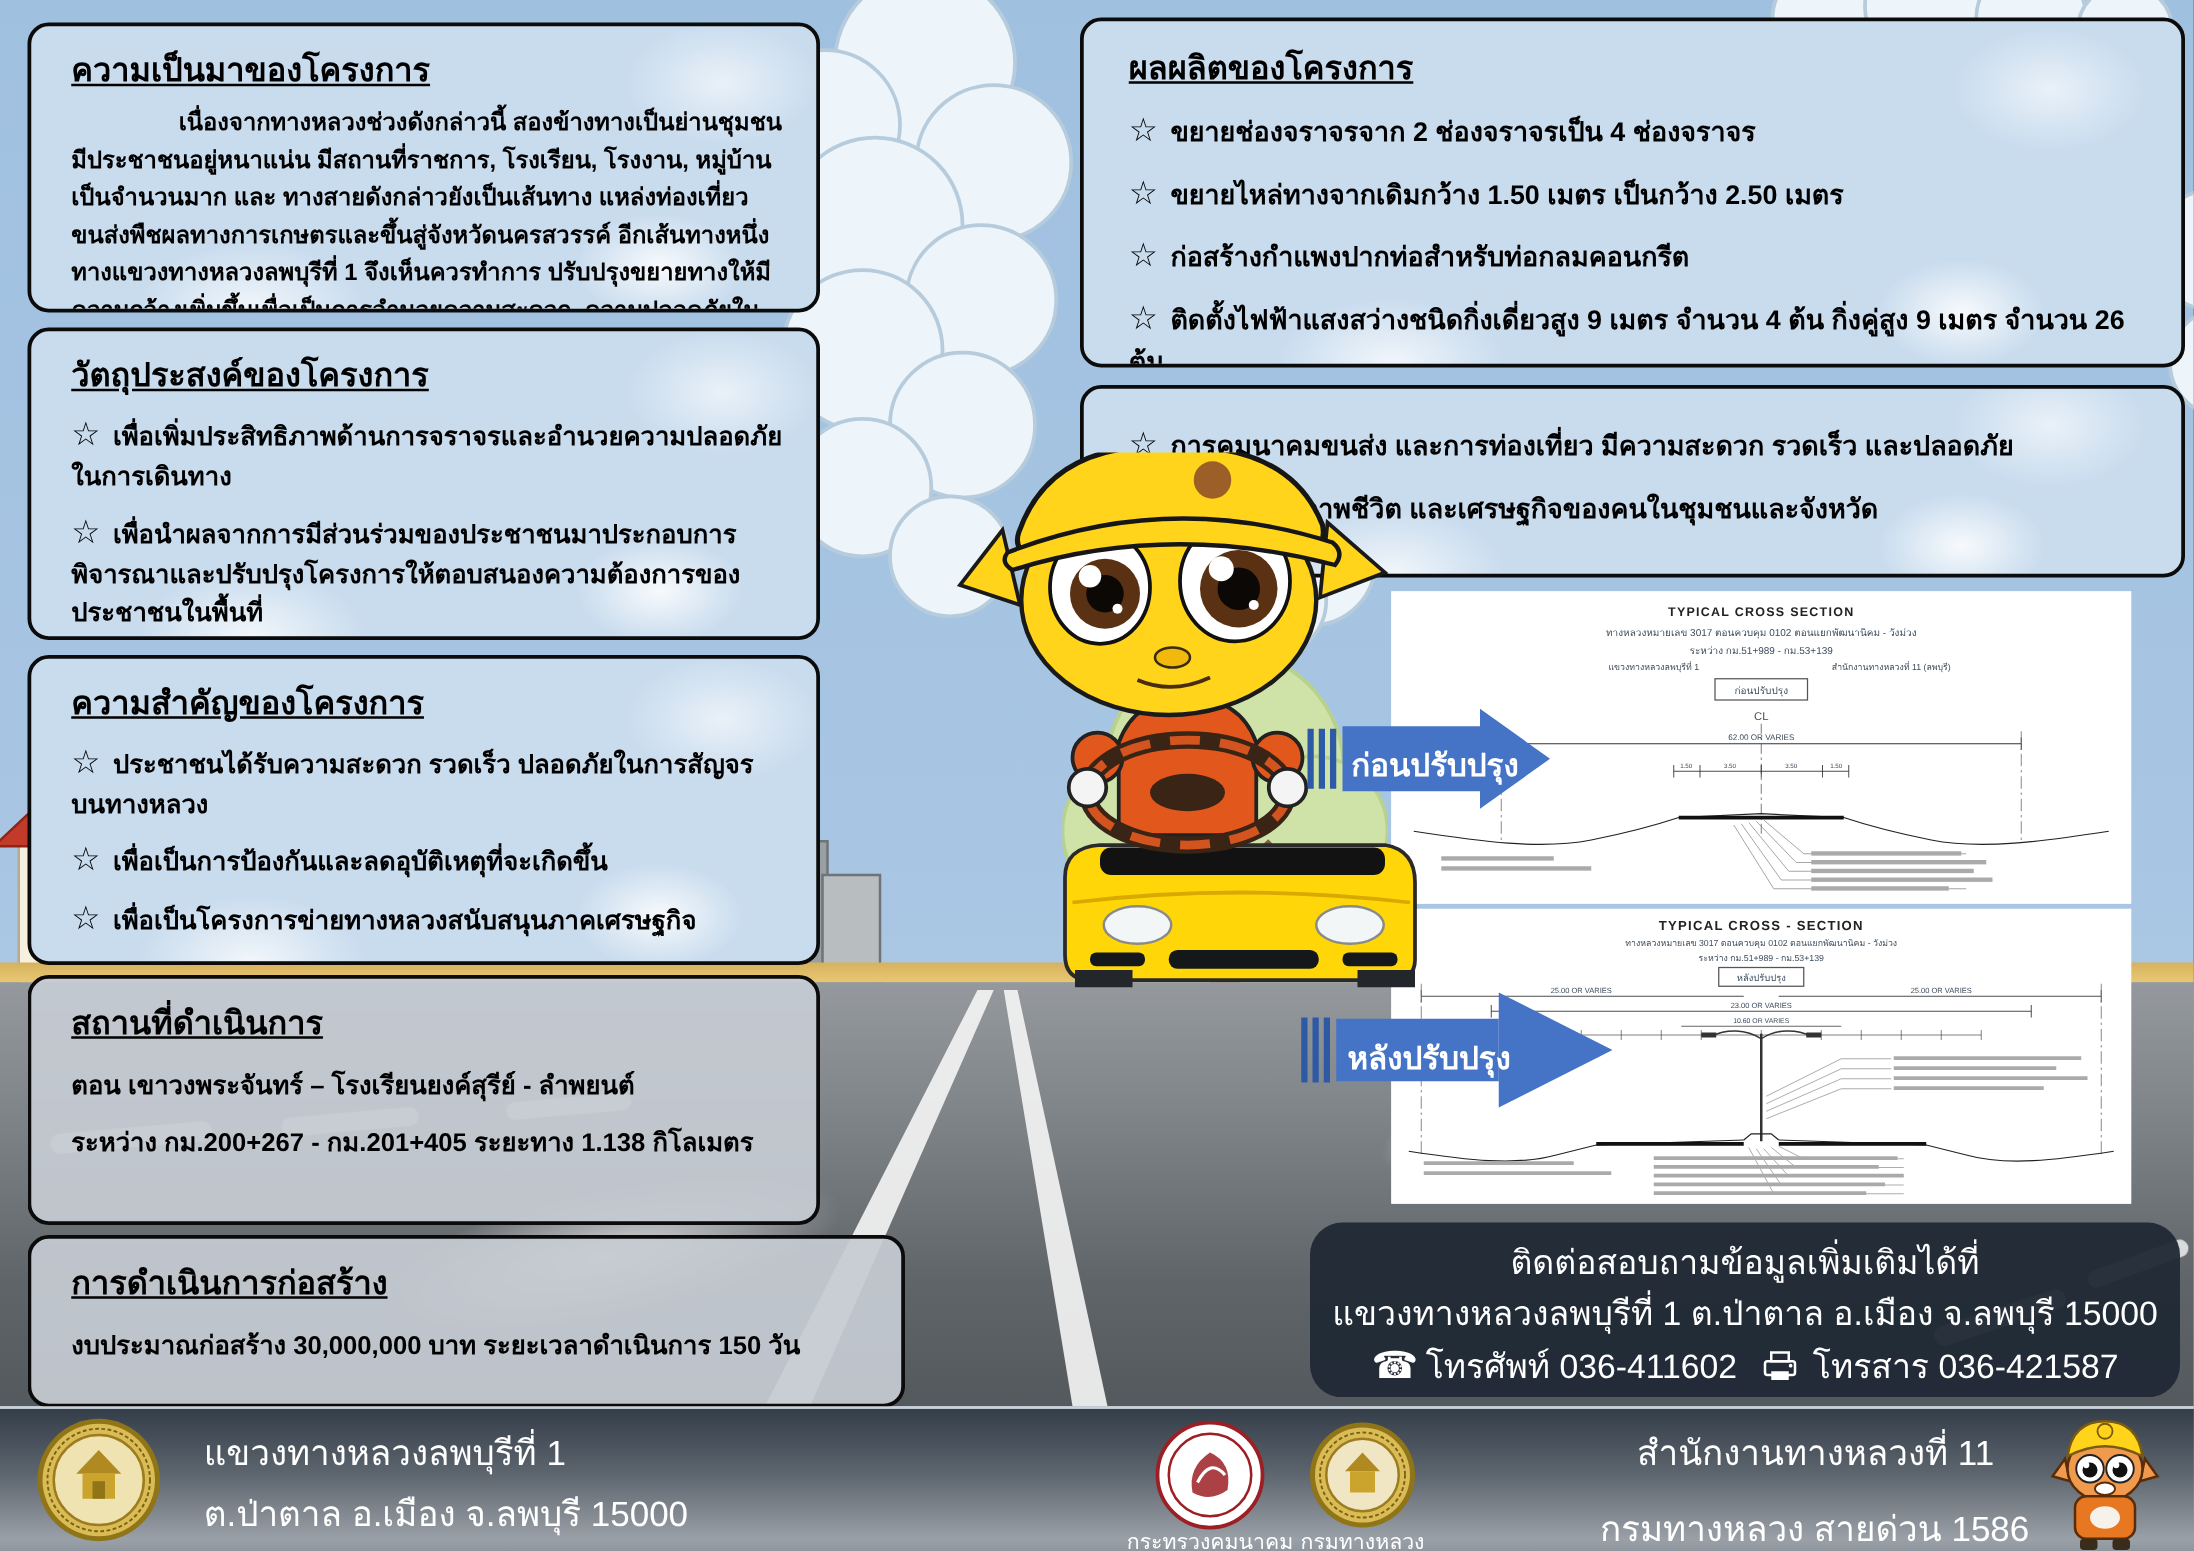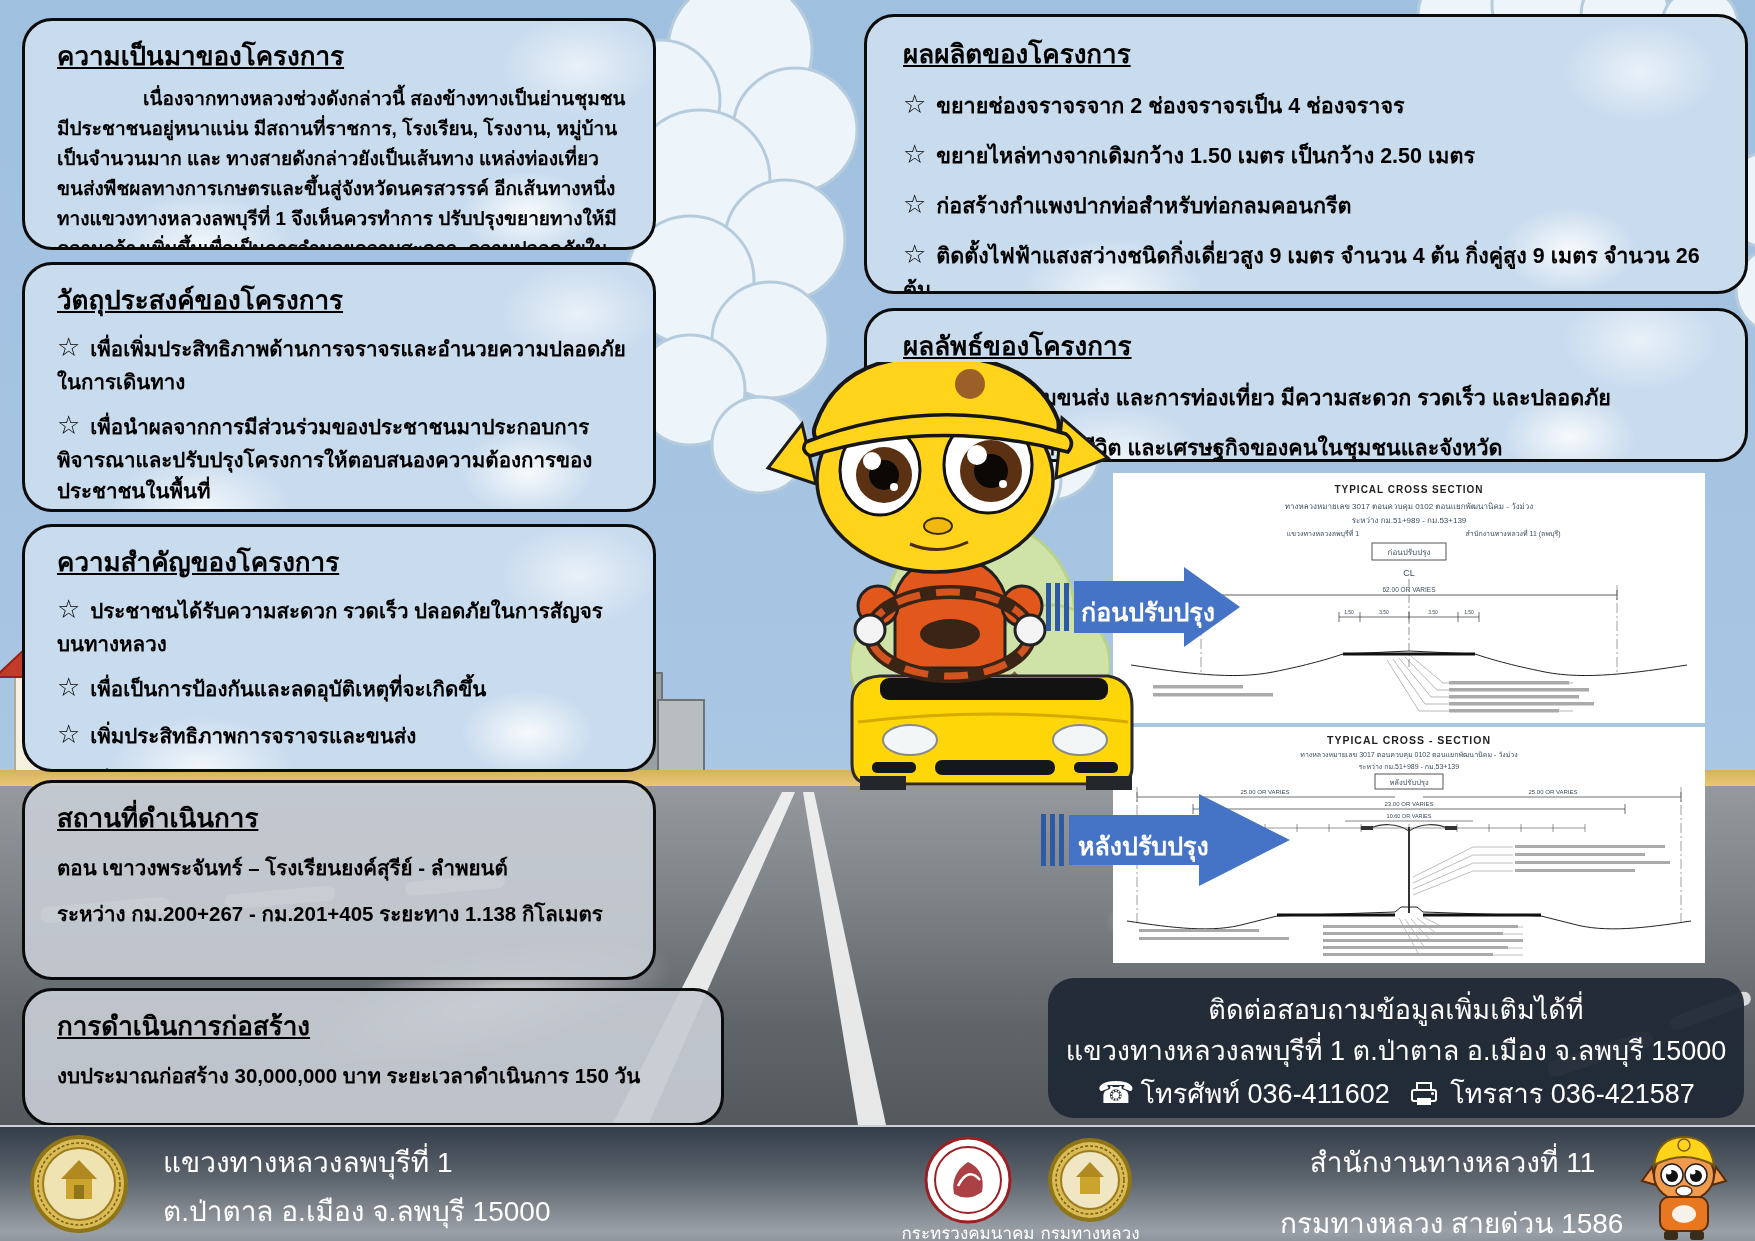--- a/index.html
+++ b/index.html
@@ -17,21 +17,21 @@
 
   
   .road-strip{position:absolute;left:0;top:770;width:1755px;height:16px;z-index:3;
     background:linear-gradient(180deg,#d7b15e,#e8c873);border-bottom:2px solid #8a8d90;top:770px;}
   .road{position:absolute;left:0;top:786px;width:1755px;height:339px;z-index:3;
     background:linear-gradient(180deg,#95999d 0%,#80858a 30%,#60656a 70%,#54595d 100%);}
   .road-marks{position:absolute;left:0;top:778px;width:1755px;height:347px;z-index:4;}
   .streak{position:absolute;z-index:5;pointer-events:none;}
 
   
-  .box{position:absolute;z-index:10;box-sizing:border-box;border:3px solid #0b0b0b;border-radius:30px;
+  .box{position:absolute;z-index:10;box-sizing:border-box;border:3px solid #0b0b0b;border-radius:17px;
     padding:14px 26px 8px 32px;overflow:hidden;color:#000;}
   .box.blue{background-color:#c9dcee;
     background-image:radial-gradient(95px 60px at 80% 85%,rgba(255,255,255,.85),rgba(255,255,255,0) 70%),
       radial-gradient(130px 75px at 28% 100%,rgba(255,255,255,.75),rgba(255,255,255,0) 70%),
       radial-gradient(110px 70px at 88% 20%,rgba(255,255,255,.6),rgba(255,255,255,0) 70%);}
   .box.gray{background-color:rgba(198,203,211,.93);}
   .box h2{margin:0 0 8px 0;font-size:26px;font-weight:bold;text-decoration:underline;}
   .box .para{margin:2px 0 0 0;font-size:19px;font-weight:bold;line-height:1.58;text-indent:86px;}
   .bullet{font-size:20.5px;font-weight:bold;line-height:1.5;margin:8px 0;}
   .bullet .star{font-size:26px;margin-right:10px;}
@@ -162,21 +162,20 @@
   </section>
 
   <section class="box blue" id="box-importance" style="left:22px;top:524px;width:634px;height:248px">
     <h2>ความสำคัญของโครงการ</h2>
     <div>
 
         <div class="bullet"><span class="star">☆</span><span>ประชาชนได้รับความสะดวก รวดเร็ว ปลอดภัยในการสัญจรบนทางหลวง</span></div>
 
         <div class="bullet"><span class="star">☆</span><span>เพื่อเป็นการป้องกันและลดอุบัติเหตุที่จะเกิดขึ้น</span></div>
 
-        <div class="bullet"><span class="star">☆</span><span>เพิ่มประสิทธิภาพการจราจรและขนส่ง</span></div>
 
         <div class="bullet"><span class="star">☆</span><span>เพื่อเป็นโครงการข่ายทางหลวงสนับสนุนภาคเศรษฐกิจ</span></div>
 
       </div>
   </section>
 
   <section class="box gray" id="box-location" style="left:22px;top:780px;width:634px;height:200px">
     <h2>สถานที่ดำเนินการ</h2>
     <div>
 
@@ -202,21 +201,20 @@
         <div class="bullet"><span class="star">☆</span><span>ขยายไหล่ทางจากเดิมกว้าง 1.50 เมตร เป็นกว้าง 2.50 เมตร</span></div>
 
         <div class="bullet"><span class="star">☆</span><span>ก่อสร้างกำแพงปากท่อสำหรับท่อกลมคอนกรีต</span></div>
 
         <div class="bullet"><span class="star">☆</span><span>ติดตั้งไฟฟ้าแสงสว่างชนิดกิ่งเดี่ยวสูง 9 เมตร จำนวน 4 ต้น กิ่งคู่สูง 9 เมตร จำนวน 26 ต้น</span></div>
 
       </div>
   </section>
 
   <section class="box blue" id="box-outcomes" style="left:864px;top:308px;width:884px;height:154px;padding:14px 30px 8px 36px">
-    <h2>ผลลัพธ์ของโครงการ</h2>
     <div>
 
         <div class="bullet"><span class="star">☆</span><span>การคมนาคมขนส่ง และการท่องเที่ยว มีความสะดวก รวดเร็ว และปลอดภัย</span></div>
 
         <div class="bullet"><span class="star">☆</span><span>ส่งเสริมคุณภาพชีวิต และเศรษฐกิจของคนในชุมชนและจังหวัด</span></div>
       </div>
   </section>
 
   <svg class="diagram" style="left:1113px;top:473px" width="592" height="250" viewBox="0 0 592 250">
     <rect width="592" height="250" fill="#fff"></rect>

